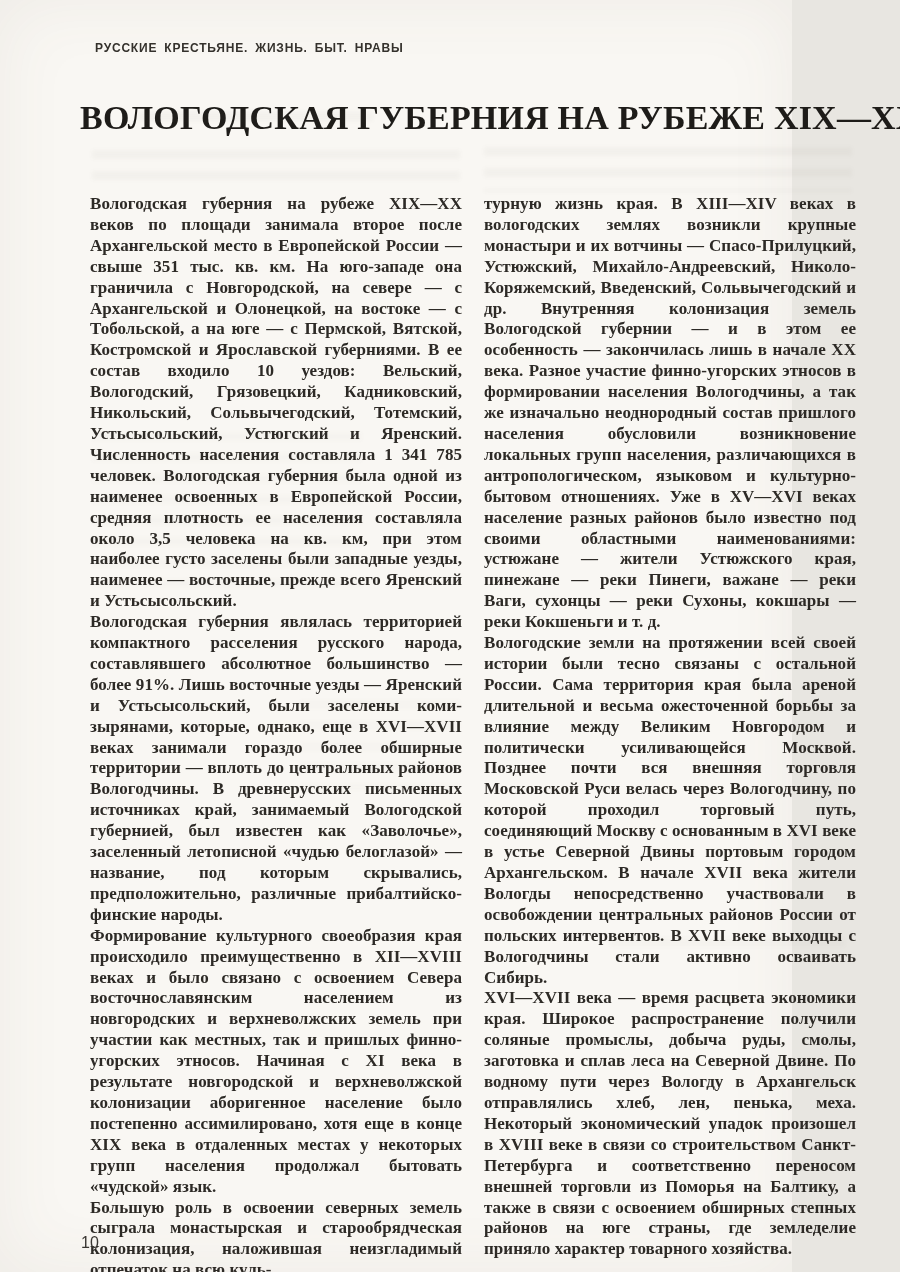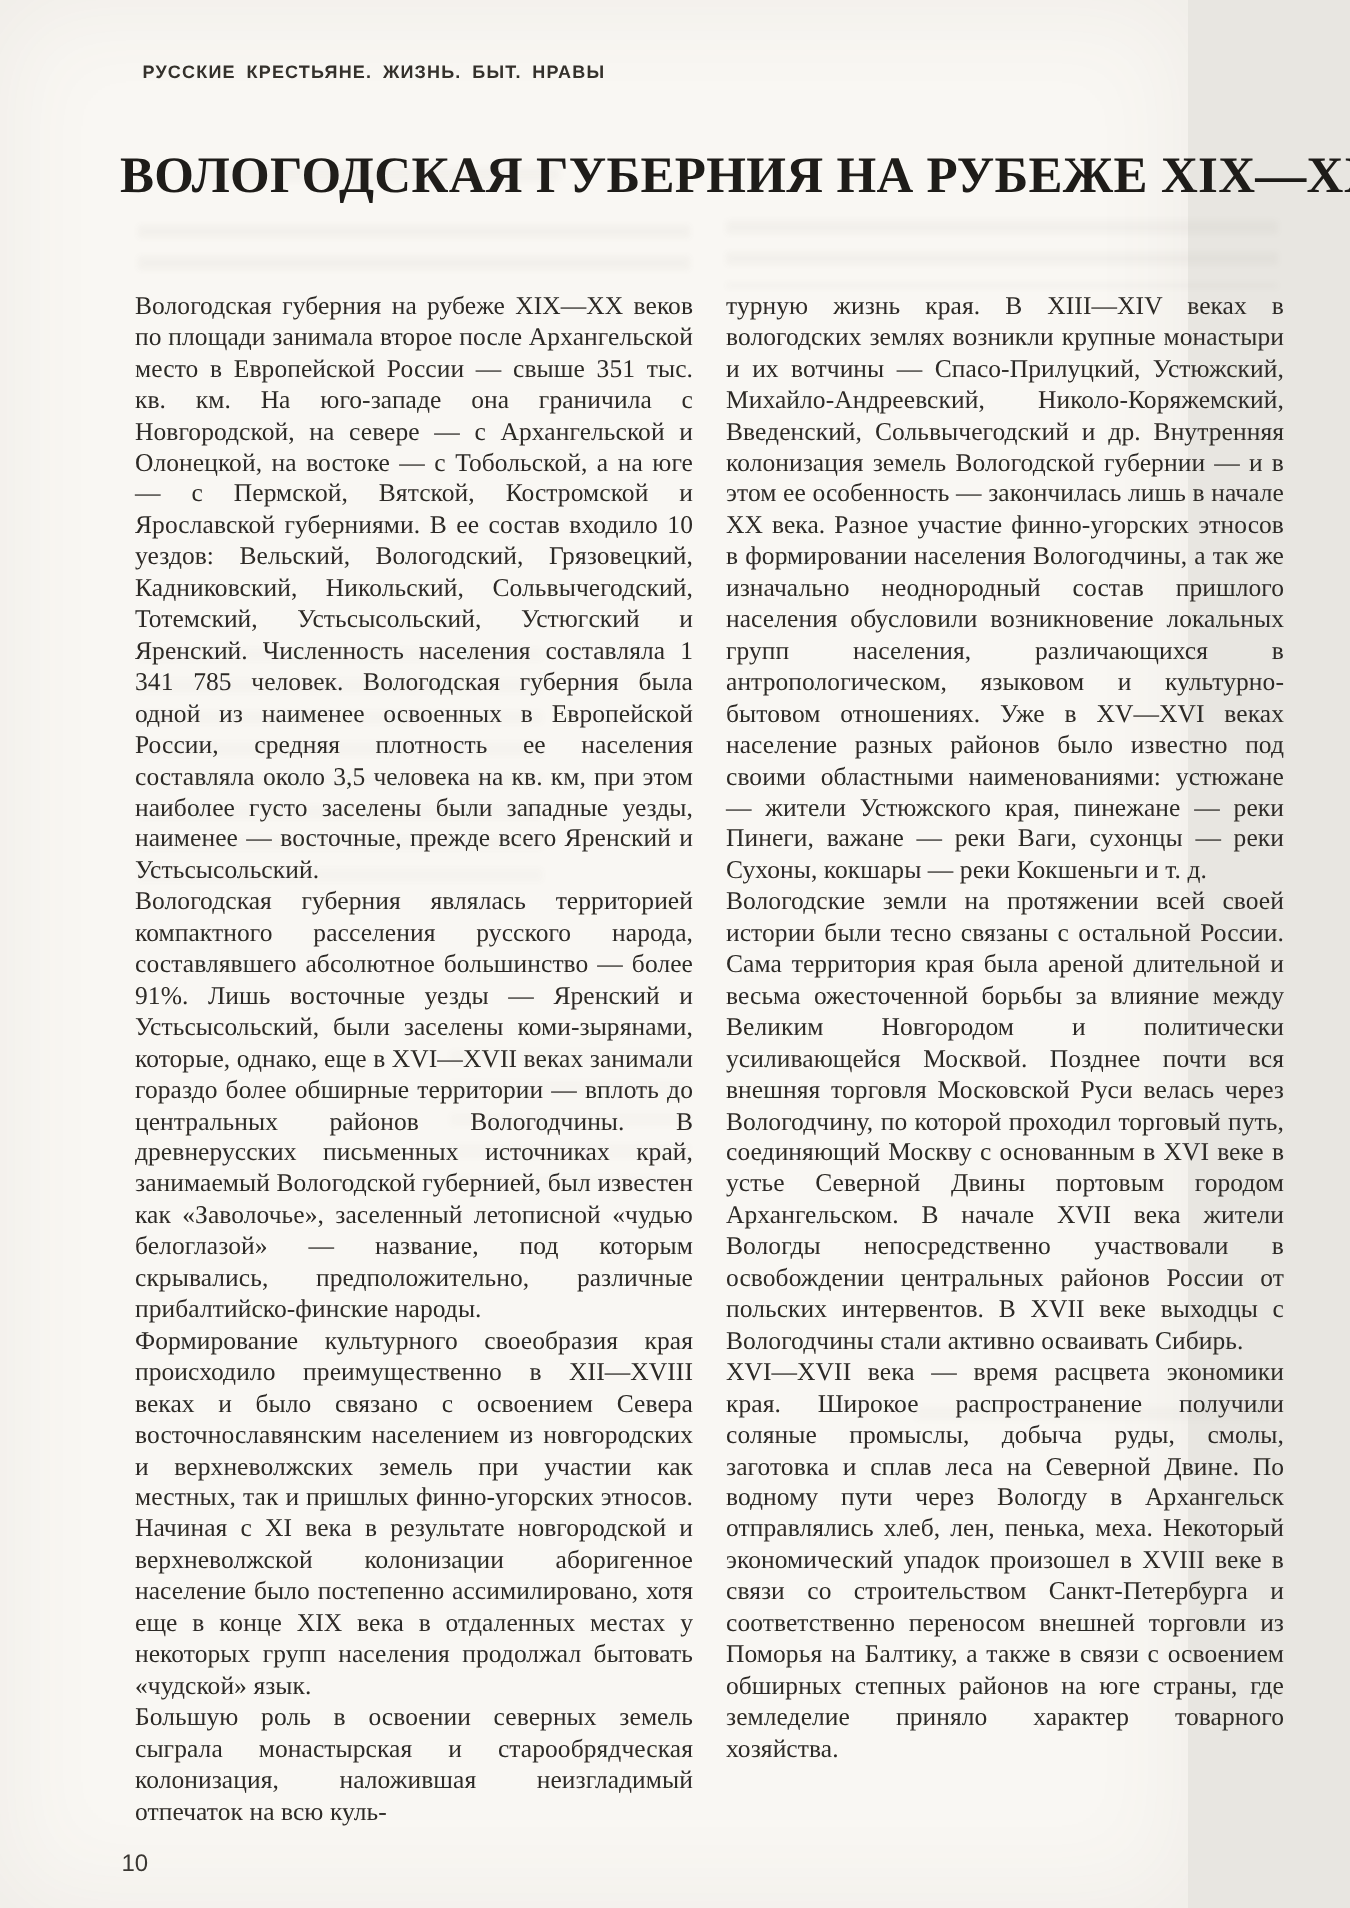--- a/index.html
+++ b/index.html
@@ -60,20 +60,21 @@
     flex: 0 0 372px;
   }
   .col p {
     margin: 0;
     text-align: justify;
     font-size: 17px;
     line-height: 20.9px;
     letter-spacing: 0.05px;
     color: #2d2a26;
     hyphens: auto;
+    font-weight: bold;
   }
   .page-number {
     position: absolute;
     left: 81px;
     top: 1234px;
     font-family: "Liberation Sans", sans-serif;
     font-size: 16px;
     color: #3a3733;
   }
   

